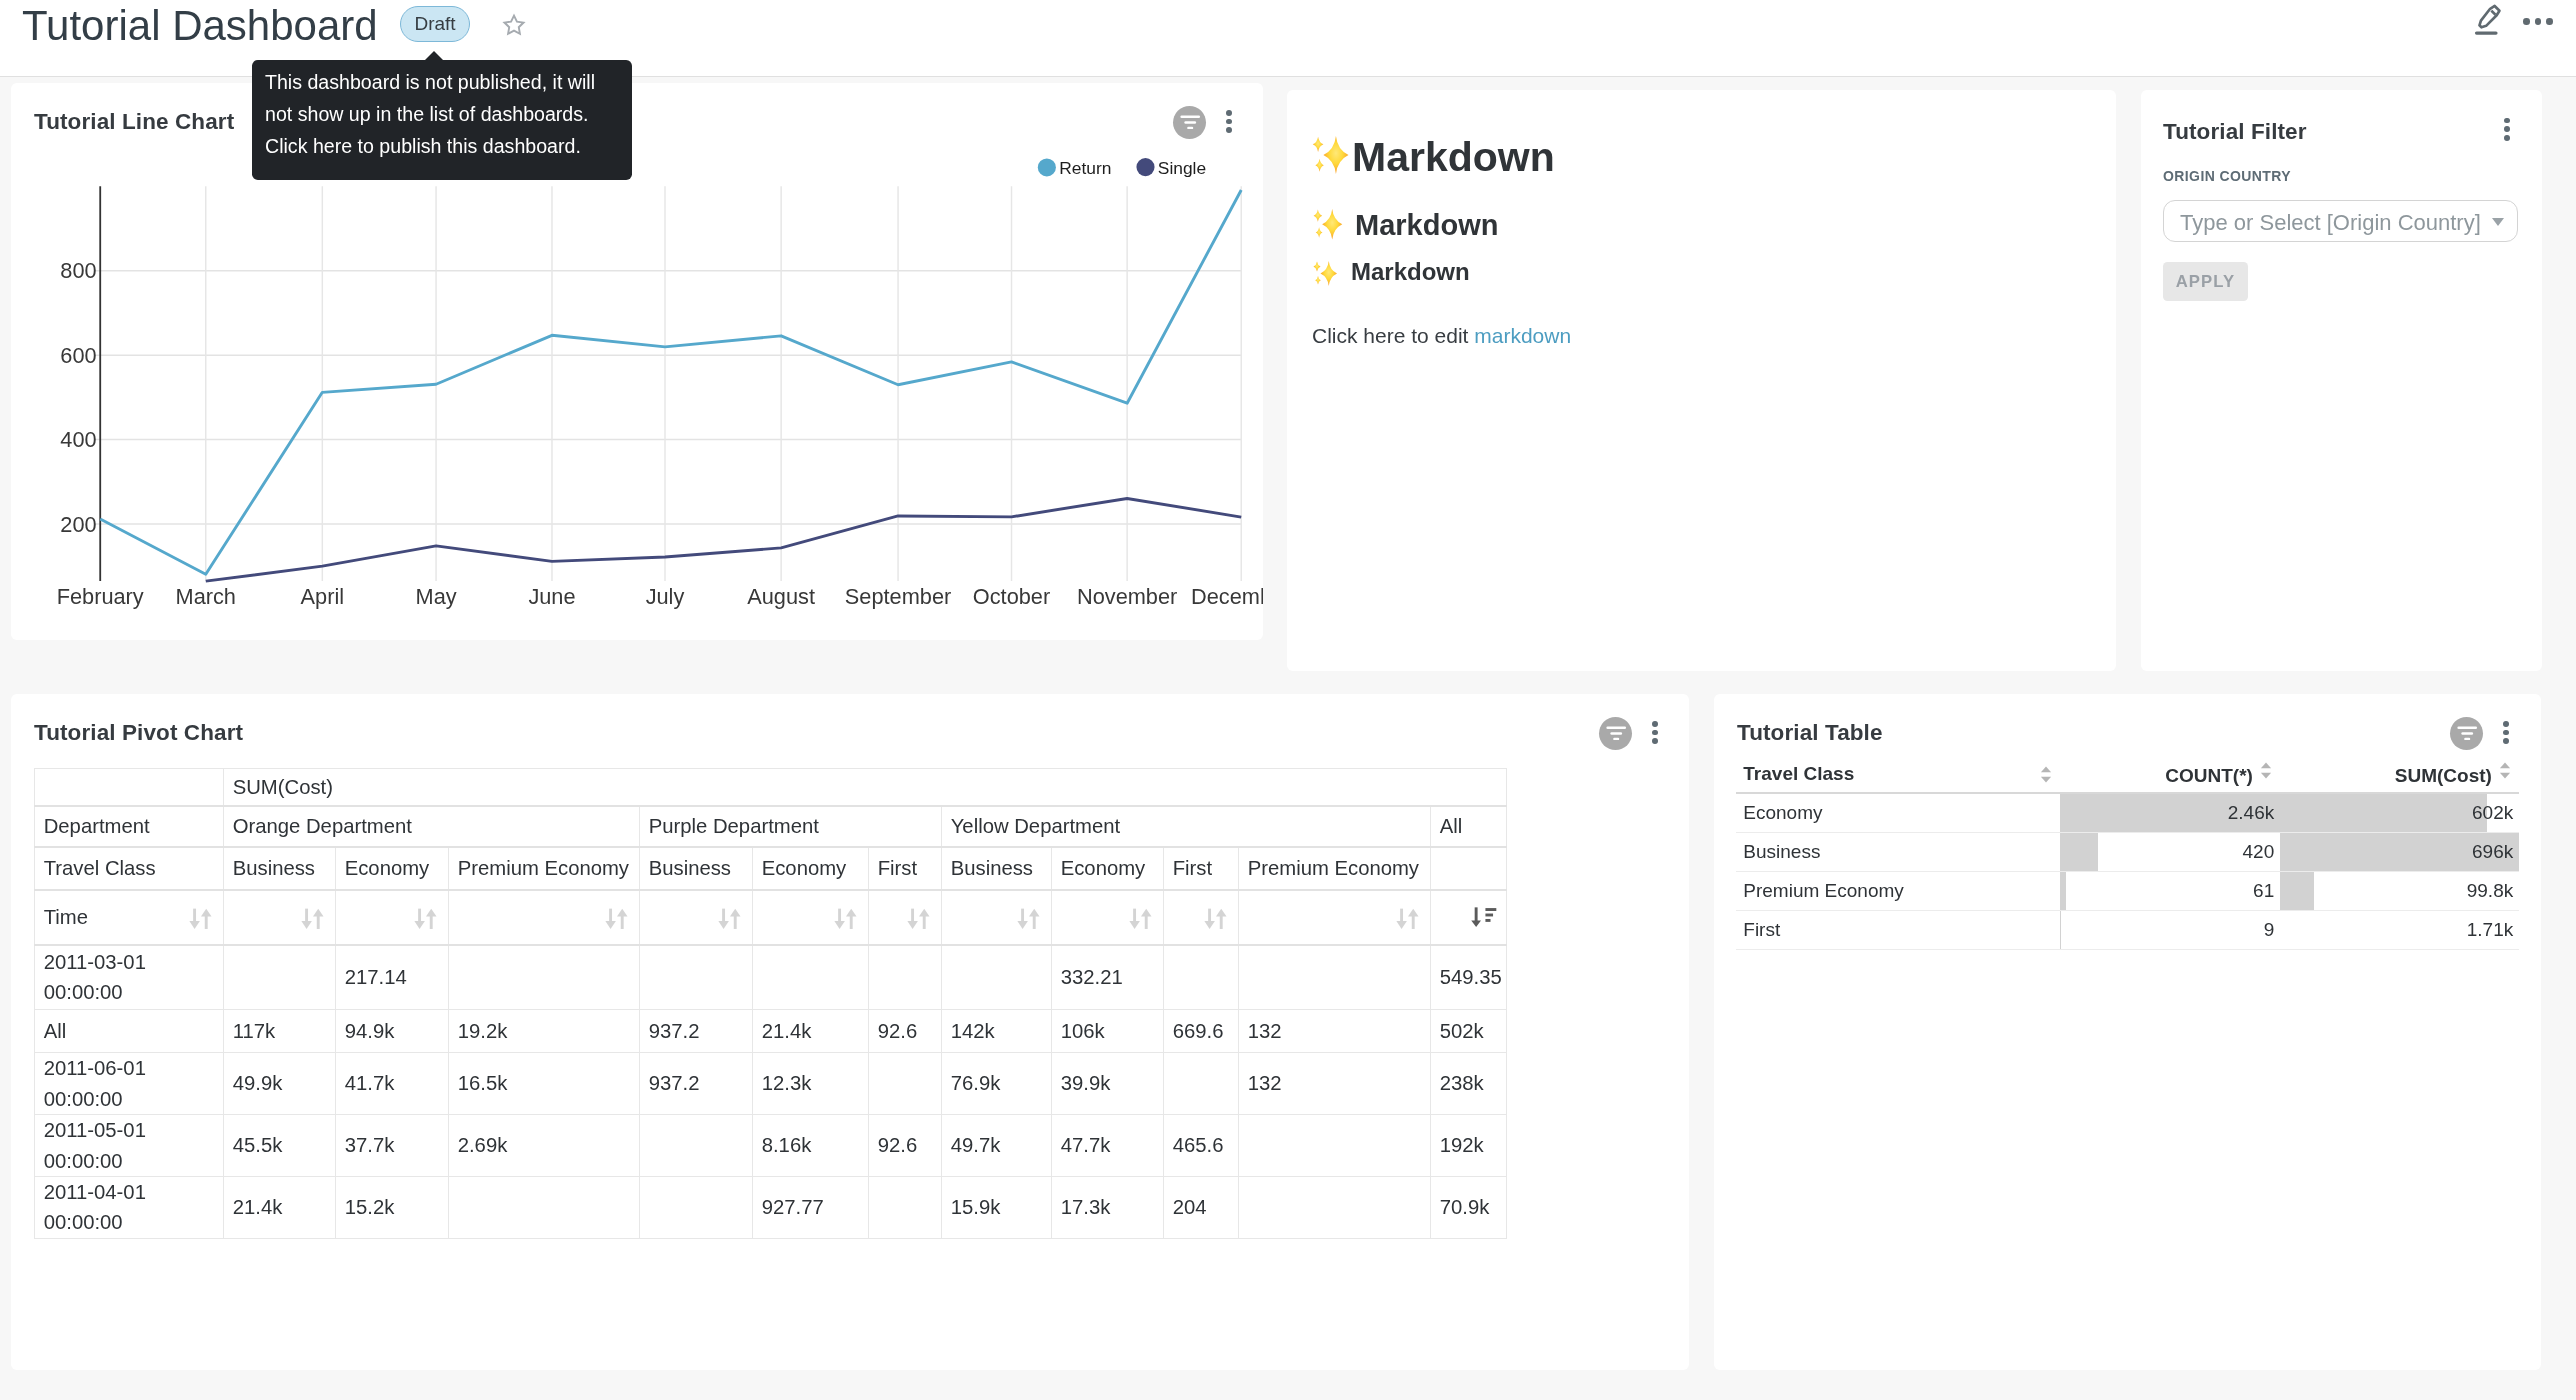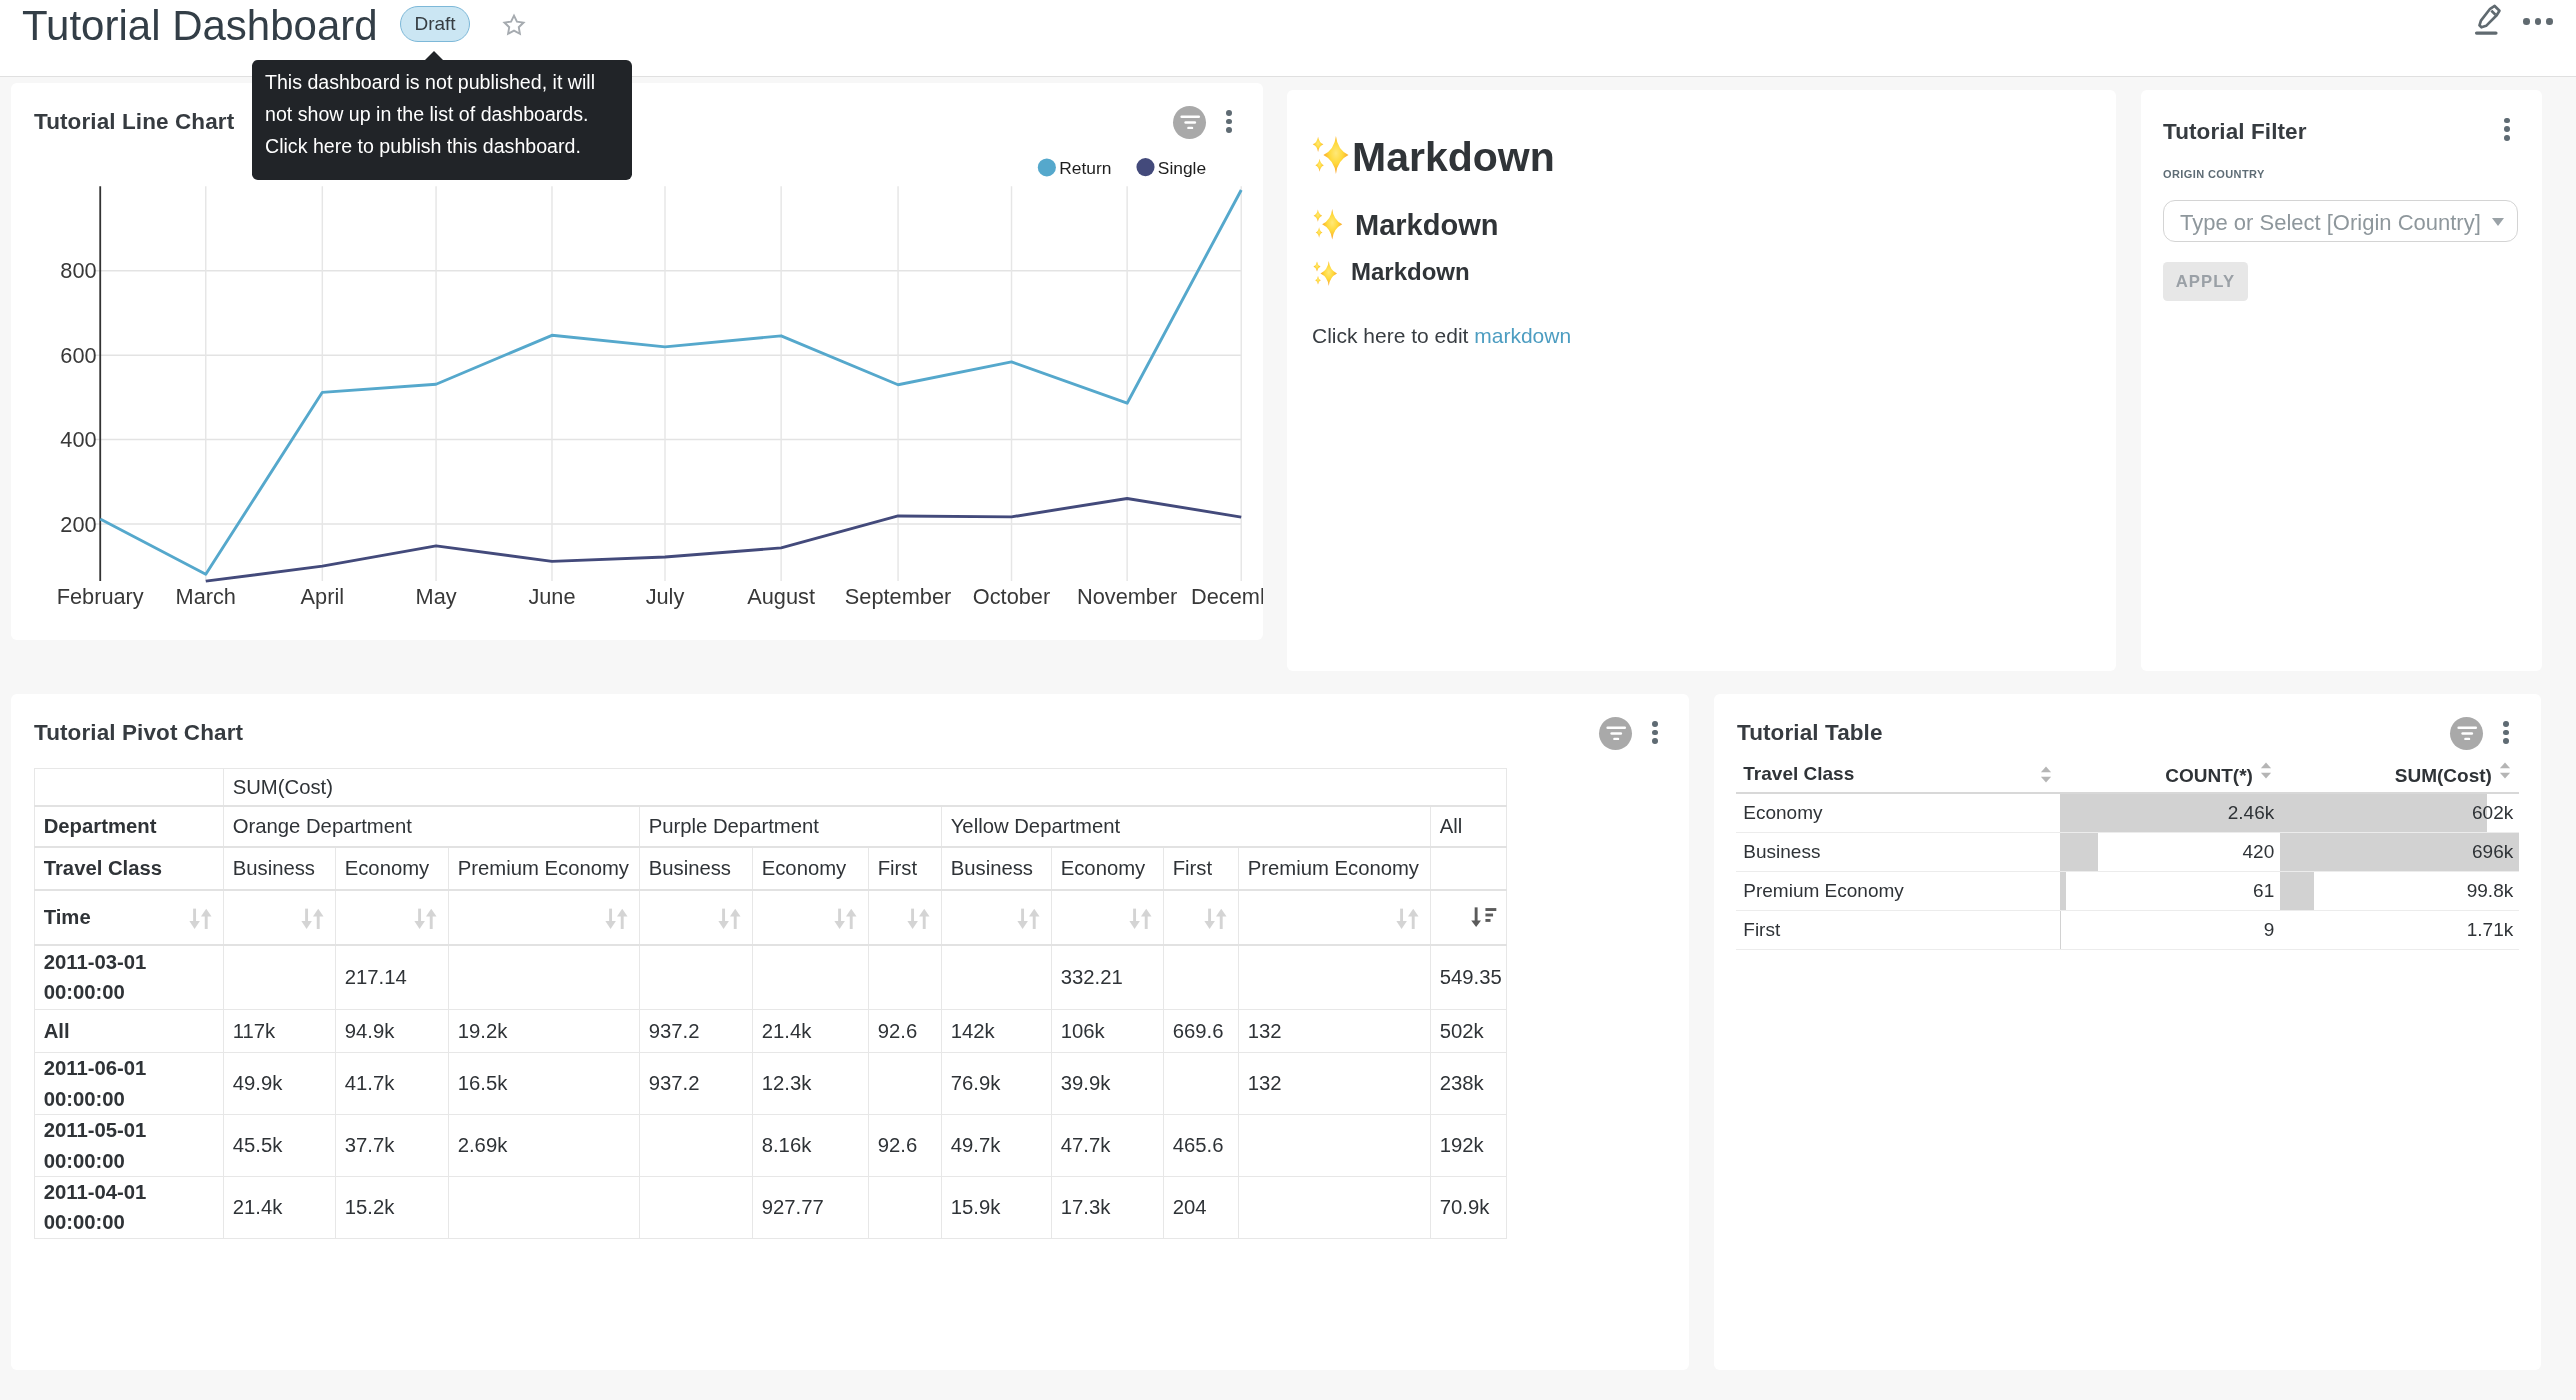--- a/index.html
+++ b/index.html
@@ -4,21 +4,21 @@
 <style>
   * { margin:0; padding:0; box-sizing:border-box; }
   html,body { width:2576px; height:1400px; font-family:"Liberation Sans", sans-serif; background:#f7f7f7; overflow:hidden; }
   .abs { position:absolute; }
   .card { position:absolute; background:#fff; border-radius:5.8px; }
   .ctitle { position:absolute; font-size:22.5px; font-weight:bold; color:#363b40; letter-spacing:0.1px; }
   .fcircle { position:absolute; width:33px; height:33px; border-radius:50%; background:#a9a9a9; }
   table.pvt { position:absolute; left:23px; top:74px; border-collapse:collapse; table-layout:fixed; font-size:20.3px; color:#2f3337; line-height:1.5; }
   table.pvt th, table.pvt td { border:1.5px solid #e7e7e7; padding:0 4.4px 0 8.7px; font-weight:normal; text-align:left; vertical-align:middle; overflow:hidden; white-space:nowrap; }
   table.pvt tr.hsep th { border-bottom:2.9px solid #e2e2e2; }
-  table.pvt .b { font-weight:bold; }
+  table.pvt .b { font-weight:normal; }
   table.pvt td.ic, table.pvt th.ic { position:relative; }
   .sorticon { position:absolute; right:7.3px; top:50%; margin-top:-12.3px; }
   table.stable { position:absolute; left:22px; top:61px; border-collapse:collapse; table-layout:fixed; font-size:19px; color:#2f3337; }
   table.stable th { font-weight:bold; text-align:left; padding:0 5.8px 0 7.3px; border-bottom:2.9px solid #d8d8d8; }
   table.stable td { padding:0 5.8px 0 7.3px; border-bottom:1.5px solid #ececec; }
   table.stable th.r, table.stable td.r { text-align:right; }
 </style>
 </head>
 <body>
 
@@ -147,21 +147,21 @@
   <div class="abs" style="left:25px;top:234px;font-size:21px;color:#383d42;">Click here to edit <a style="color:#4d9dc1;text-decoration:none;">markdown</a></div>
 </div>
 
 <div class="card" style="left:2141px;top:90px;width:401px;height:581px;">
   <div class="ctitle" style="left:22px;top:29px;">Tutorial Filter</div>
   <div class="abs" style="left:363px;top:27.6px;">
     <i style="display:block;width:5.8px;height:5.8px;border-radius:50%;background:#5f6b73;margin-bottom:2.9px;"></i>
     <i style="display:block;width:5.8px;height:5.8px;border-radius:50%;background:#5f6b73;margin-bottom:2.9px;"></i>
     <i style="display:block;width:5.8px;height:5.8px;border-radius:50%;background:#5f6b73;"></i>
   </div>
-  <div class="abs" style="left:22px;top:78px;font-size:11px;font-weight:bold;color:#5e6c75;letter-spacing:0.4px;">ORIGIN COUNTRY</div>
+  <div class="abs" style="left:22px;top:78px;font-size:14px;font-weight:bold;color:#5e6c75;letter-spacing:0.4px;">ORIGIN COUNTRY</div>
   <div class="abs" style="left:22px;top:110px;width:355px;height:42px;border:1.5px solid #d4d4d4;border-radius:12px;background:#fff;">
     <div class="abs" style="left:16px;top:8.7px;font-size:22px;color:#8e979c;">Type or Select [Origin Country]</div>
     <div class="abs" style="left:328px;top:17.4px;width:0;height:0;border-left:6.5px solid transparent;border-right:6.5px solid transparent;border-top:8px solid #9aa2a7;"></div>
   </div>
   <div class="abs" style="left:22px;top:172px;width:85px;height:39px;background:#e7e7e7;border-radius:4.4px;font-size:16.7px;font-weight:bold;color:#9aa0a6;text-align:center;line-height:39px;letter-spacing:1.1px;">APPLY</div>
 </div>
 
 <div class="card" id="pivotcard" style="left:11px;top:694px;width:1678px;height:676px;">
   <div class="ctitle" style="left:23px;top:26px;">Tutorial Pivot Chart</div>
   <div class="fcircle" style="left:1588px;top:22.5px;"></div>

